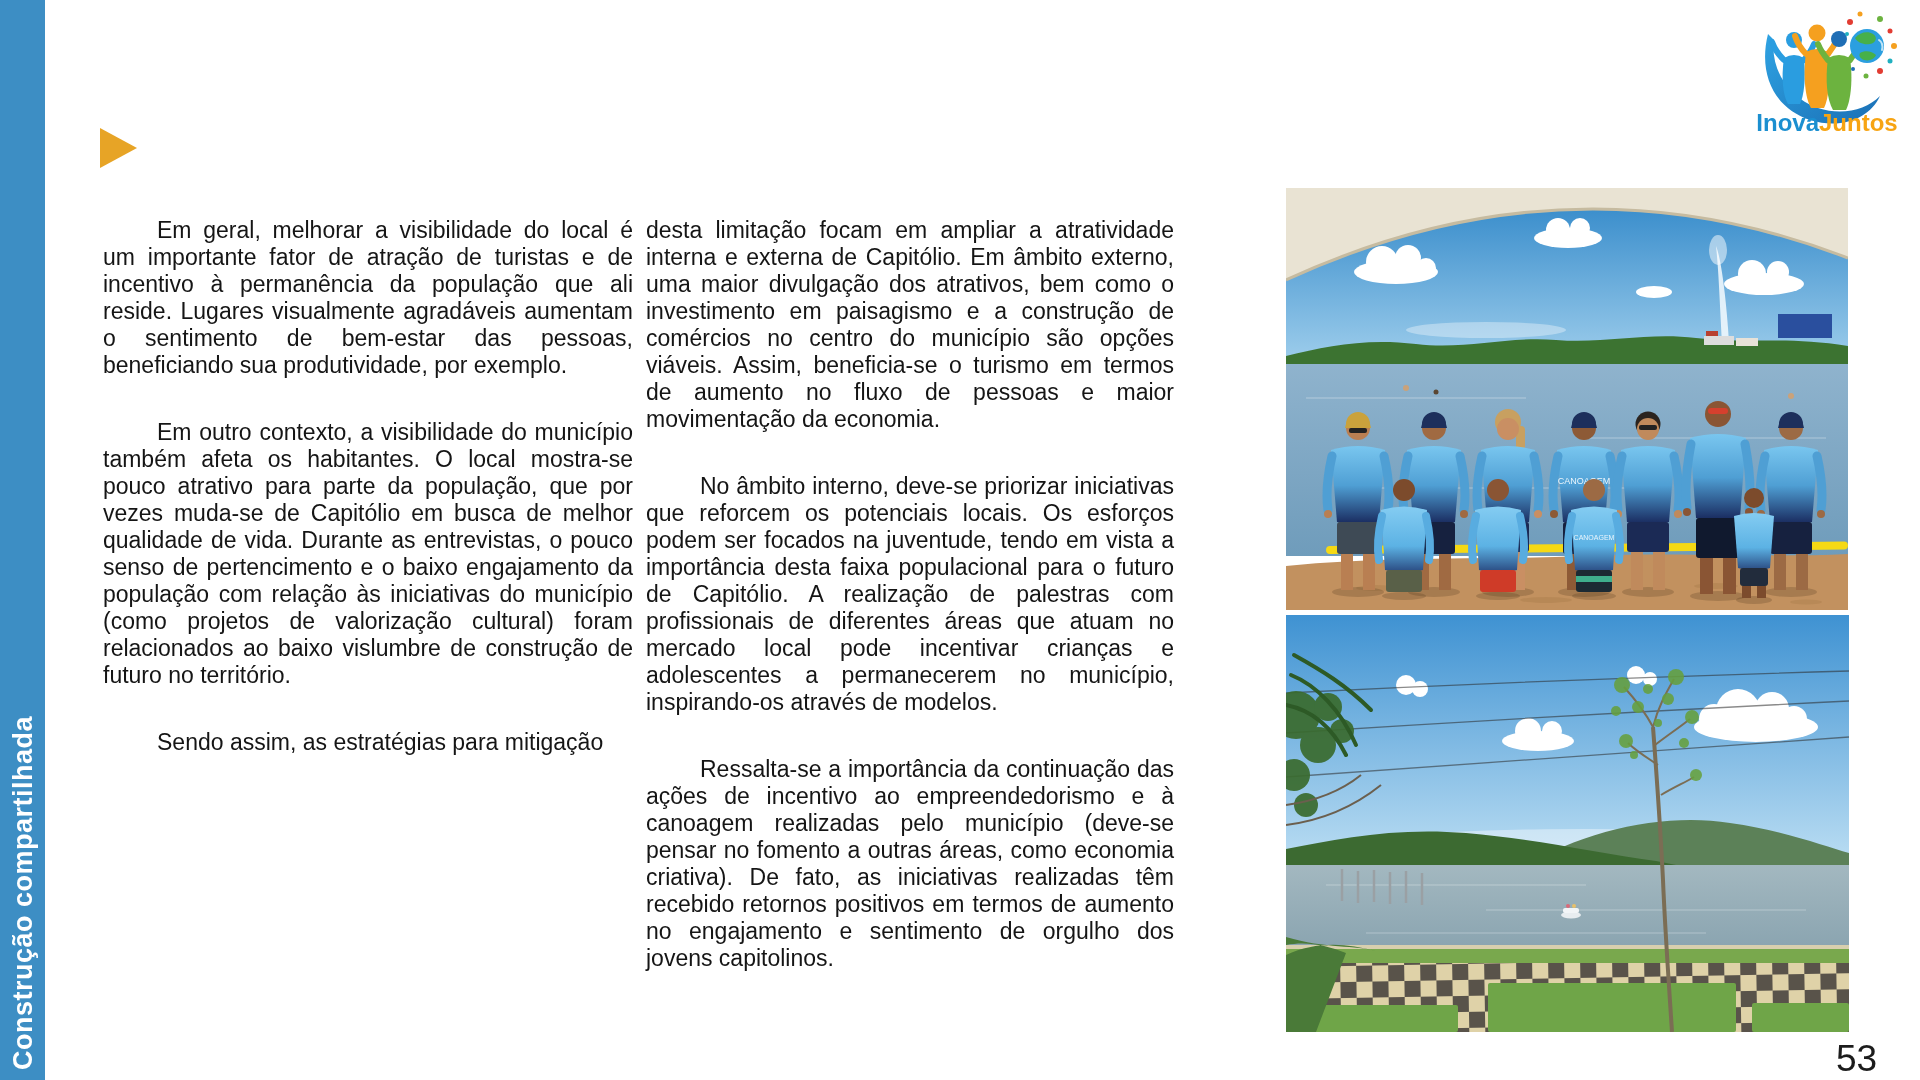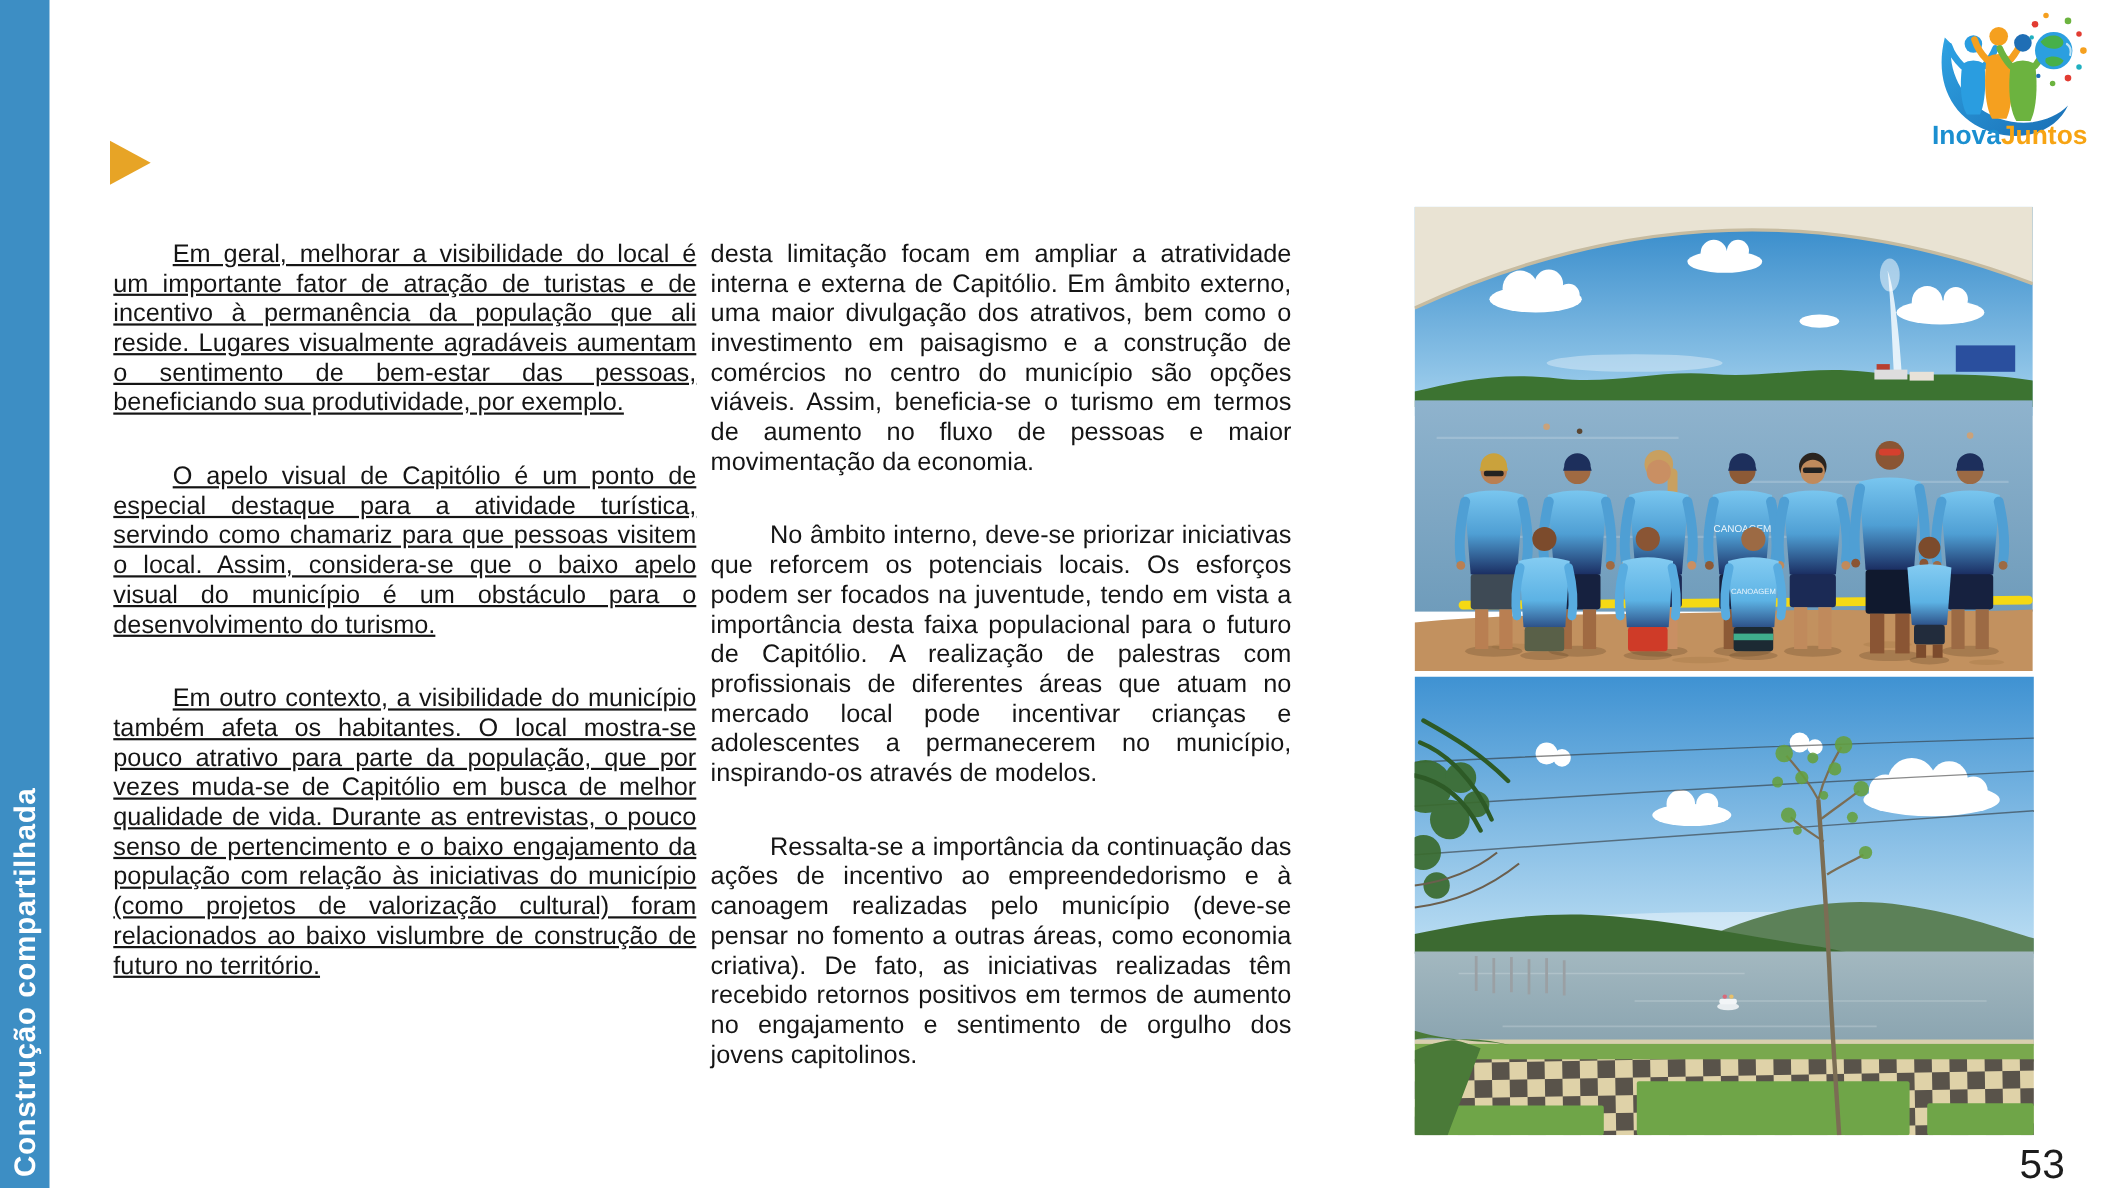--- a/index.html
+++ b/index.html
@@ -4,21 +4,21 @@
 <style>
   html,body{margin:0;padding:0;background:#888;}
   .page{position:relative;width:1920px;height:1080px;background:#ffffff;overflow:hidden;
         font-family:"Liberation Sans","DejaVu Sans",sans-serif;color:#151515;}
   .sidebar{position:absolute;left:0;top:0;width:45px;height:1080px;background:#3d8ec4;}
   .sidebar-label{position:absolute;bottom:10px;left:50%;transform:translateX(-50%) rotate(180deg);
         writing-mode:vertical-rl;white-space:nowrap;color:#ffffff;font-size:27px;font-weight:600;letter-spacing:.5px;}
   .triangle{position:absolute;left:100px;top:128px;width:0;height:0;
         border-left:37px solid #e7a426;border-top:20px solid transparent;border-bottom:20px solid transparent;}
   .col{position:absolute;top:217px;}
-  .col-1{left:103px;width:530px;text-decoration:underline;}
+  .col-1{left:103px;width:530px;}
   .col-2{left:646px;width:528px;}
   .col p{margin:0 0 40px 0;font-size:23px;line-height:27px;text-align:justify;text-indent:54px;hyphens:none;}
   .col p.no-indent{text-indent:0;}
   .col p:last-child{margin-bottom:0;}
   .logo{position:absolute;left:1754px;top:6px;width:146px;height:132px;}
   .photo{position:absolute;margin:0;padding:0;line-height:0;}
   .photo-1{left:1286px;top:188px;width:562px;height:422px;}
   .photo-2{left:1286px;top:615px;width:563px;height:417px;}
   .page-number{position:absolute;left:1836px;top:1038px;font-size:37px;color:#1c1c1c;}
 </style>
@@ -78,22 +78,22 @@
         <circle cx="99" cy="63" r="2" fill="#1f6eb5"></circle>
           <circle cx="93" cy="28" r="2" fill="#20b0c0"></circle>
       </g>
 
       <text x="73" y="125" text-anchor="middle" font-size="24" font-weight="bold" font-family="Liberation Sans, sans-serif"><tspan fill="#1b8fd0">Inova</tspan><tspan fill="#f7a413">Juntos</tspan></text>
     </svg>
   </div>
 
   <div class="col col-1">
     <p>Em geral, melhorar a visibilidade do local é um importante fator de atração de turistas e de incentivo à permanência da população que ali reside. Lugares visualmente agradáveis aumentam o sentimento de bem-estar das pessoas, beneficiando sua produtividade, por exemplo.</p>
-    <p>O apelo visual de Capitólio é um ponto de especial destaque para a atividade turística, servindo como chamariz para que pessoas visitem o local. Assim, considera-se que o baixo apelo visual do município é um obstáculo para o desenvolvimento do turismo.</p>
     <p>Em outro contexto, a visibilidade do município também afeta os habitantes. O local mostra-se pouco atrativo para parte da população, que por vezes muda-se de Capitólio em busca de melhor qualidade de vida. Durante as entrevistas, o pouco senso de pertencimento e o baixo engajamento da população com relação às iniciativas do município (como projetos de valorização cultural) foram relacionados ao baixo vislumbre de construção de futuro no território.</p>
+    <p>Sendo assim, as estratégias para mitigação</p>
   </div>
 
   <div class="col col-2">
     <p class="no-indent">desta limitação focam em ampliar a atratividade interna e externa de Capitólio. Em âmbito externo, uma maior divulgação dos atrativos, bem como o investimento em paisagismo e a construção de comércios no centro do município são opções viáveis. Assim, beneficia-se o turismo em termos de aumento no fluxo de pessoas e maior movimentação da economia.</p>
     <p>No âmbito interno, deve-se priorizar iniciativas que reforcem os potenciais locais. Os esforços podem ser focados na juventude, tendo em vista a importância desta faixa populacional para o futuro de Capitólio. A realização de palestras com profissionais de diferentes áreas que atuam no mercado local pode incentivar crianças e adolescentes a permanecerem no município, inspirando-os através de modelos.</p>
     <p>Ressalta-se a importância da continuação das ações de incentivo ao empreendedorismo e à canoagem realizadas pelo município (deve-se pensar no fomento a outras áreas, como economia criativa). De fato, as iniciativas realizadas têm recebido retornos positivos em termos de aumento no engajamento e sentimento de orgulho dos jovens capitolinos.</p>
   </div>
 
   <figure class="photo photo-1">
     <svg width="562" height="422" viewBox="0 0 562 422">

